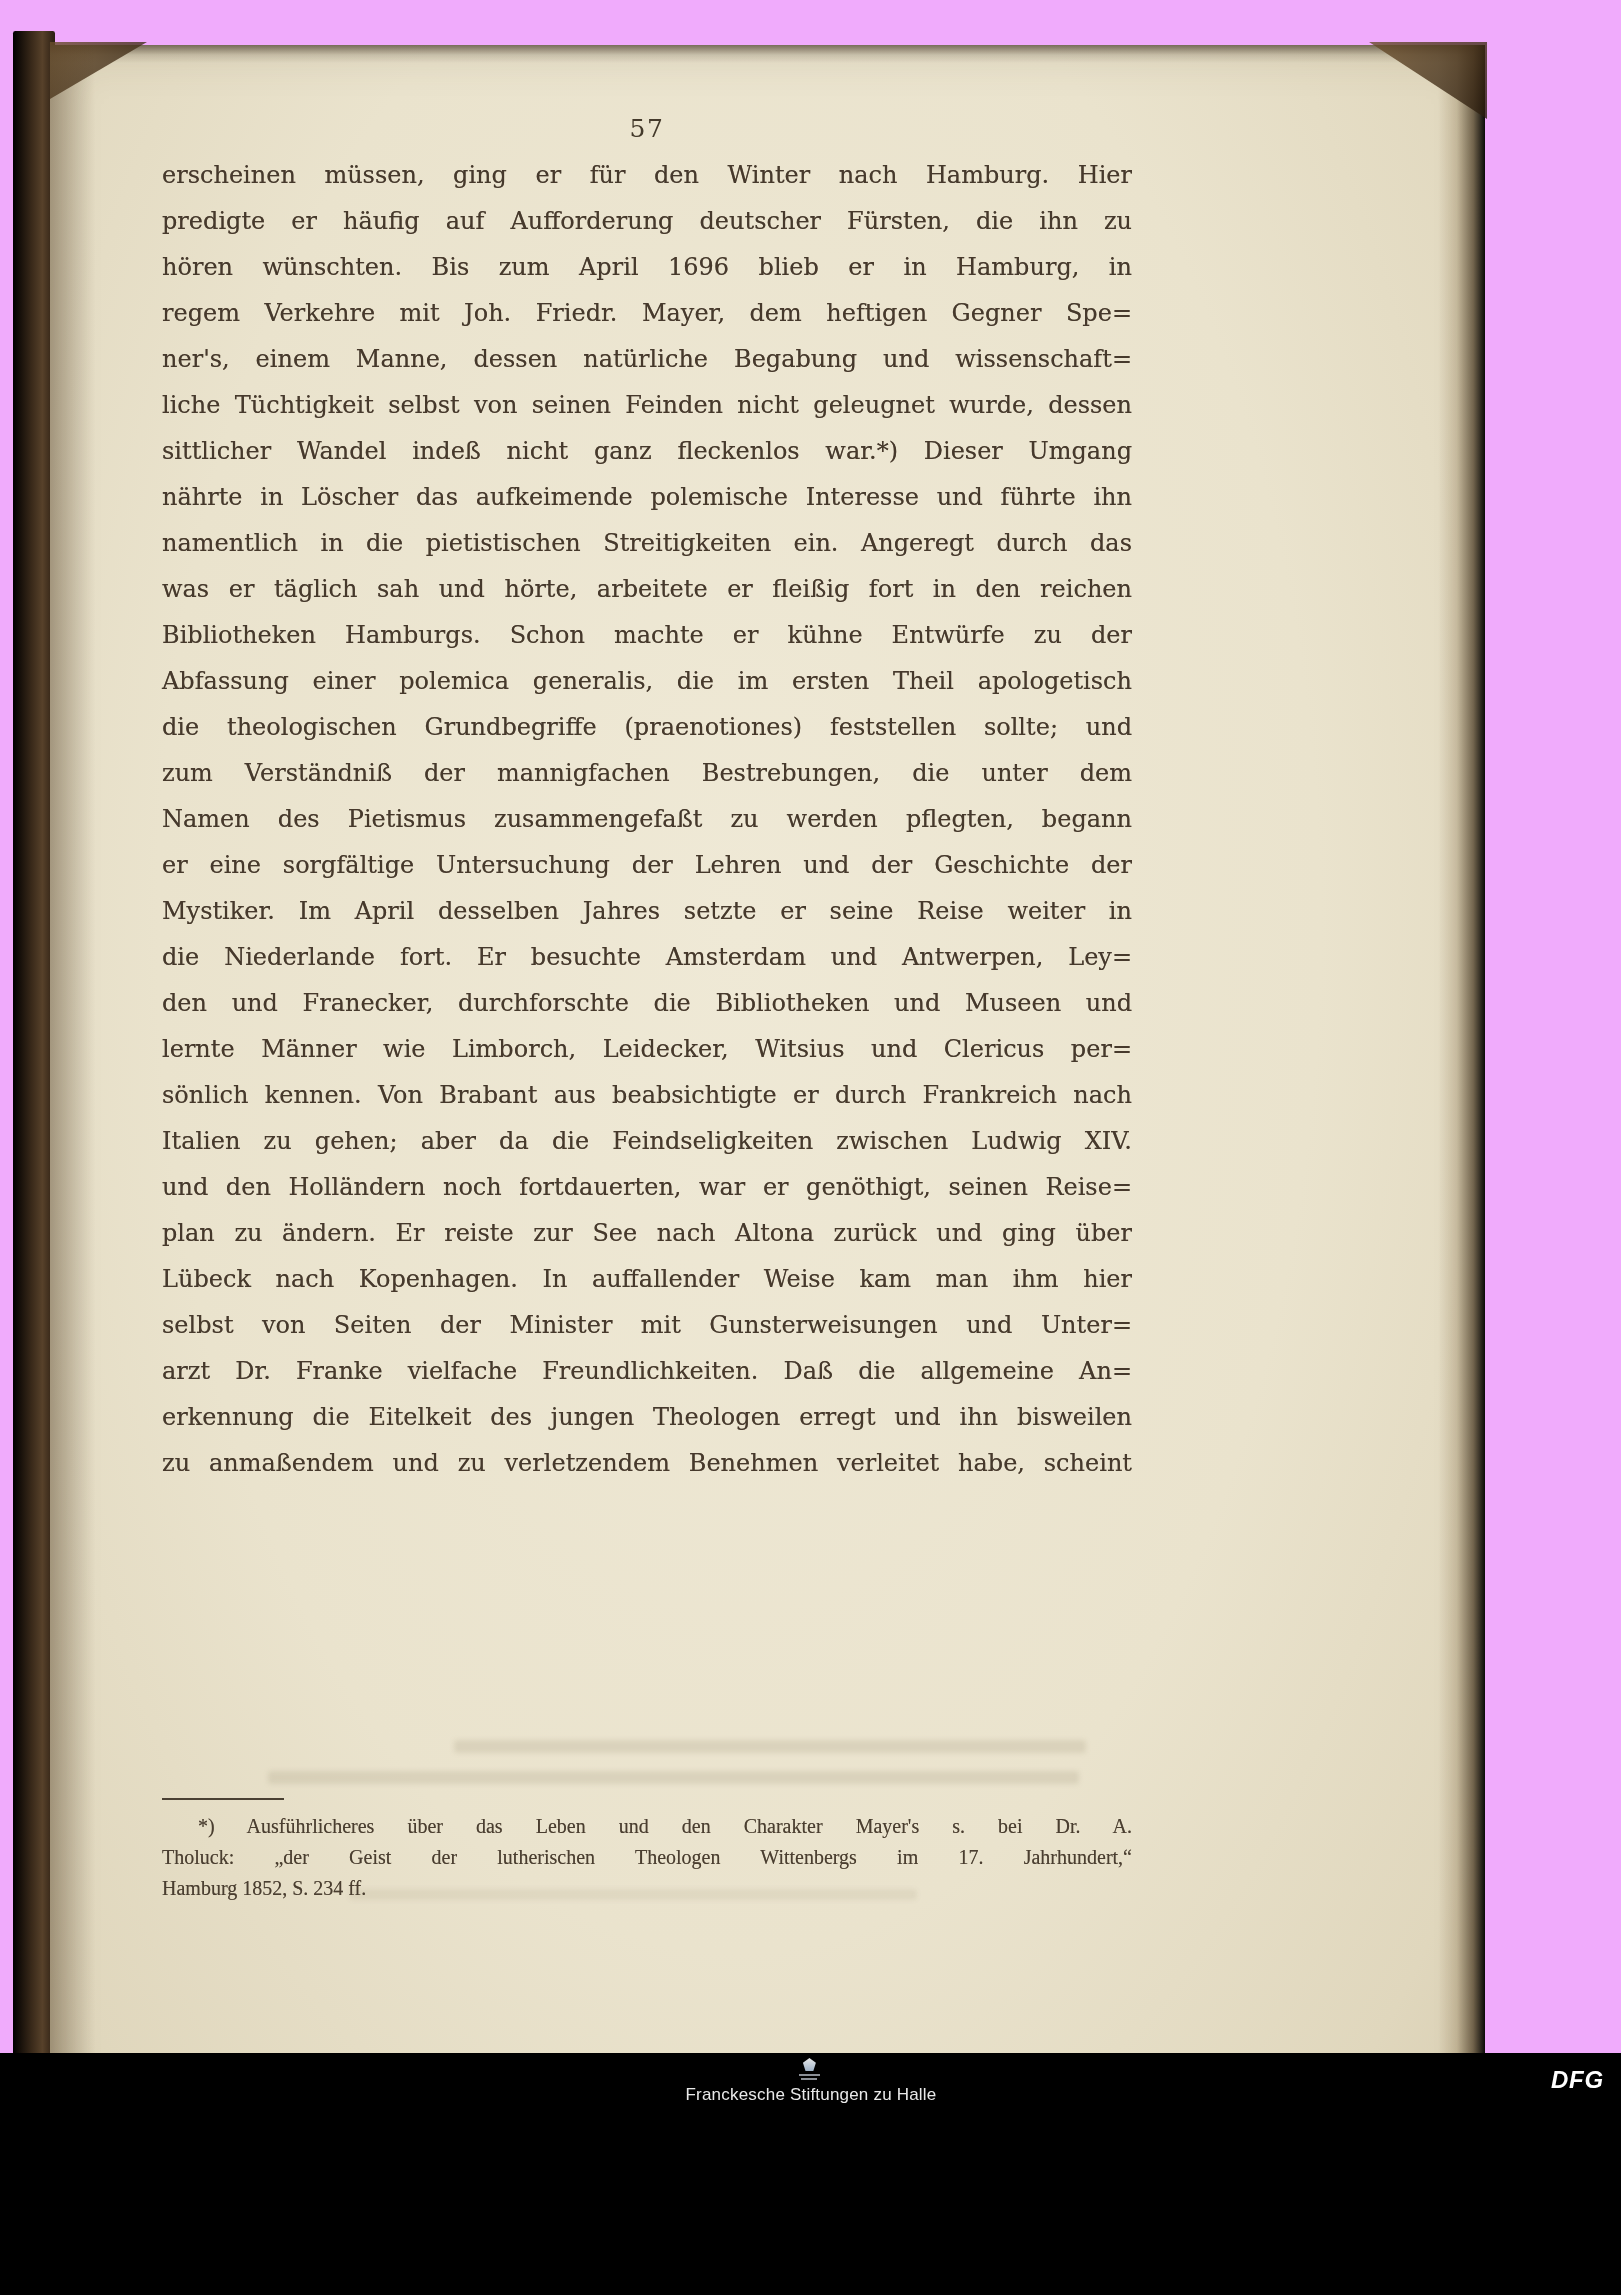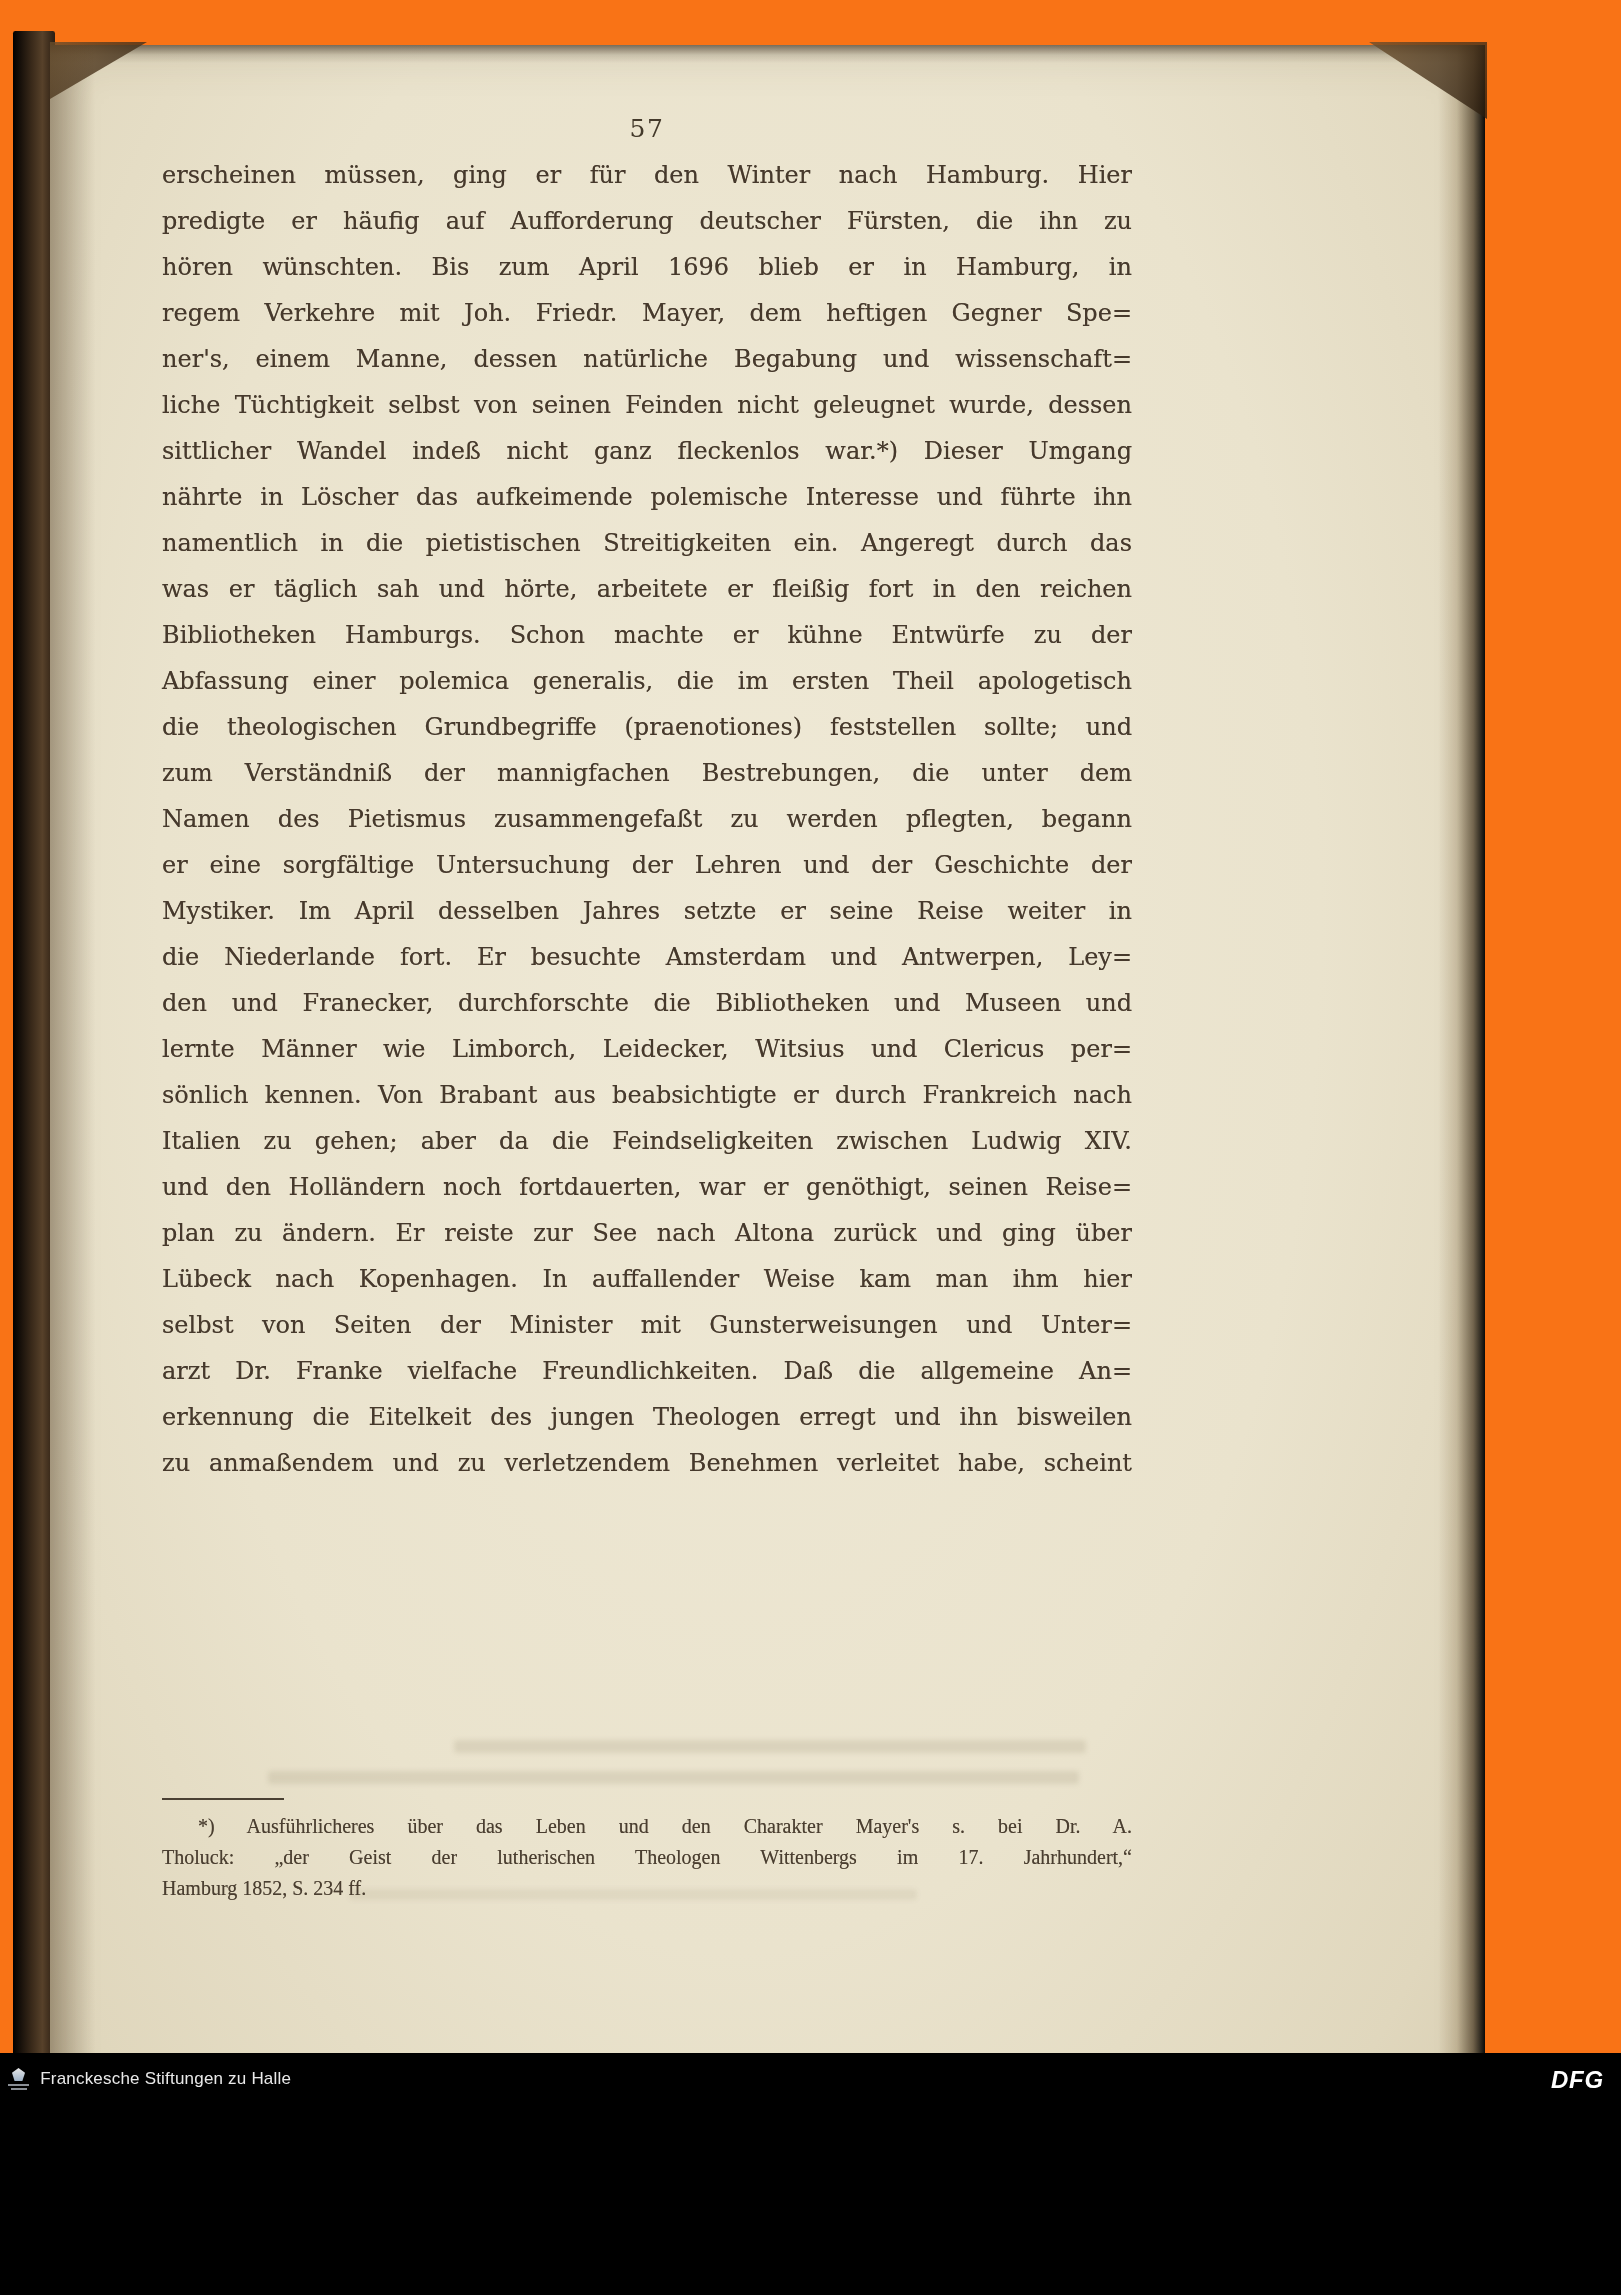--- a/index.html
+++ b/index.html
@@ -4,21 +4,21 @@
 <style>
   html, body {
     margin: 0;
     padding: 0;
     background: #000;
   }
   #stage {
     position: relative;
     width: 1622px;
     height: 2105px;
-    background: #f97316;
+    background: #f0abfc;
     overflow: hidden;
     font-family: "DejaVu Serif", "Liberation Serif", serif;
   }
 
   
   .spine-edge {
     position: absolute;
     left: 13px;
     top: 31px;
     width: 42px;
@@ -144,20 +144,21 @@
   
   .footer-bar {
     position: absolute;
     left: 0; bottom: 0;
     width: 1622px;
     height: 52px;
     background: #000;
     display: flex;
     align-items: center;
     font-family: "Liberation Sans", "DejaVu Sans", sans-serif;
+    flex-direction: column;
   }
   .footer-logo {
     width: 24px;
     height: 36px;
     margin-left: 6.5px;
     margin-right: 9.7px;
     display: flex;
     flex-direction: column;
     align-items: center;
     justify-content: center;

